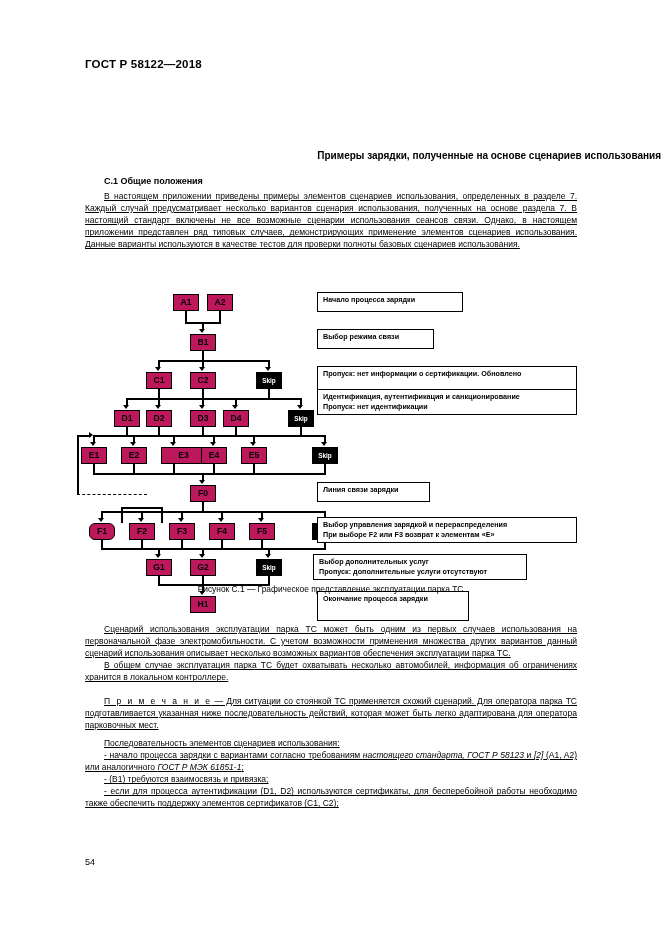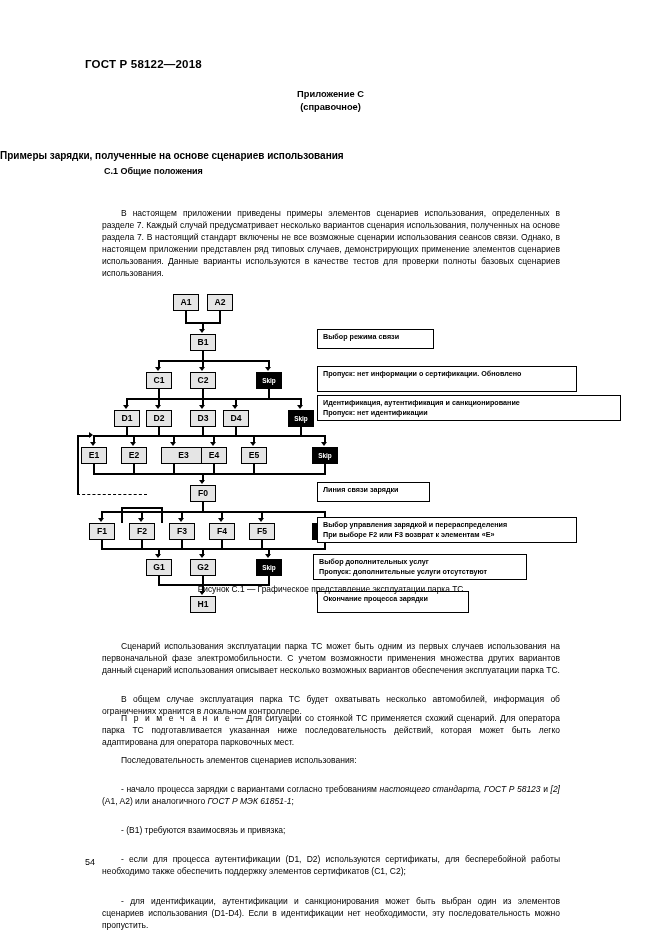--- a/index.html
+++ b/index.html
@@ -44,42 +44,43 @@
     line-height: 13px;
   }
   .annex-sub {
     font-weight: bold;
   }
 
   .doc-title {
     position: absolute;
     left: 0; top: 150px;
     width: 661px;
-    text-align: left;
+    text-align: right;
     font-size: 10px;
     font-weight: bold;
   }
 
   
   .sec-head {
     position: absolute;
     left: 104px;
     font-size: 9px;
     font-weight: bold;
   }
   .body-block {
     position: absolute;
     left: 85px;
     width: 492px;
     font-size: 8.5px;
     line-height: 12.1px;
     text-align: justify;
   }
   .body-block p {
-    margin: 17px;
+    margin: 0;
+    text-decoration: underline;
   }
   .ind {
     text-indent: 19px;
   }
   .ital { font-style: italic; }
 
   .note-sp {
     letter-spacing: 1.6px;
   }
 
@@ -97,21 +98,21 @@
     top: 584px;
     width: 661px;
     text-align: center;
     font-size: 8.4px;
   }
 
   
   .node {
     position: absolute;
     border: 1.6px solid #000;
-    background: #e5e5e5;
+    background: #be185d;
     font-size: 8.6px;
     font-weight: bold;
     text-align: center;
     line-height: 15px;
     height: 17px;
     box-sizing: border-box;
   }
   .node.skip {
     background: #000;
     color: #fff;
@@ -168,28 +169,24 @@
     font-size: 9px;
   }
 </style>
 </head>
 <body>
 
 <div class="page">
 
   <div class="header-std">ГОСТ Р 58122—2018</div>
 
-  <div class="annex-title">
-    <div>Приложение С</div>
-    <div class="annex-sub">(справочное)</div>
-  </div>
 
   <div class="doc-title">Примеры зарядки, полученные на основе сценариев использования</div>
 
-  <div class="sec-head" style="top:166px;">С.1  Общие положения</div>
+  <div class="sec-head" style="top:176px;">С.1  Общие положения</div>
 
   <div class="body-block" style="top:190px;">
     <p class="ind">В настоящем приложении приведены примеры элементов сценариев использования, определенных в разделе 7. Каждый случай предусматривает несколько вариантов сценария использования, полученных на основе раздела 7. В настоящий стандарт включены не все возможные сценарии использования сеансов связи. Однако, в настоящем приложении представлен ряд типовых случаев, демонстрирующих применение элементов сценариев использования. Данные варианты используются в качестве тестов для проверки полноты базовых сценариев использования.</p>
   </div>
 
 
   <div class="figure">
 
     <div class="node" style="left:88px;  top:2px;  width:26px;">A1</div>
     <div class="node" style="left:122px; top:2px;  width:26px;">A2</div>
@@ -291,21 +288,21 @@
     <div class="arrow-d" style="left:93px;  top:226px;"></div>
     <div class="arrow-d" style="left:133px; top:226px;"></div>
     <div class="arrow-d" style="left:173px; top:226px;"></div>
     <div class="arrow-d" style="left:236px; top:226px;"></div>
 
     <div class="dashh" style="left:-8px;  top:202px; width:70px;"></div>
     <div class="vline" style="left:36px;  top:215px; height:16px;"></div>
     <div class="vline" style="left:76px;  top:215px; height:16px;"></div>
     <div class="hline" style="left:36px;  top:215px; width:42px;"></div>
 
-    <div class="node" style="left:4px;   top:231px; width:26px;">F1</div>
+    <div class="node" style="left:4px;   top:231px; width:26px;border-radius:6px;">F1</div>
     <div class="node" style="left:44px;  top:231px; width:26px;">F2</div>
     <div class="node" style="left:84px;  top:231px; width:26px;">F3</div>
     <div class="node" style="left:124px; top:231px; width:26px;">F4</div>
     <div class="node" style="left:164px; top:231px; width:26px;">F5</div>
     <div class="node skip" style="left:227px; top:231px; width:26px;">Skip</div>
 
     <div class="vline" style="left:16px;  top:248px; height:9px;"></div>
     <div class="vline" style="left:56px;  top:248px; height:9px;"></div>
     <div class="vline" style="left:96px;  top:248px; height:9px;"></div>
     <div class="vline" style="left:136px; top:248px; height:9px;"></div>
@@ -325,50 +322,53 @@
 
     <div class="vline" style="left:73px;  top:284px; height:9px;"></div>
     <div class="vline" style="left:117px; top:284px; height:9px;"></div>
     <div class="vline" style="left:183px; top:284px; height:9px;"></div>
     <div class="hline" style="left:73px;  top:292px; width:112px;"></div>
     <div class="vline" style="left:117px; top:292px; height:9px;"></div>
     <div class="arrow-d" style="left:114px; top:299px;"></div>
 
     <div class="node" style="left:105px; top:304px; width:26px;">H1</div>
 
+    <div class="lbl" style="left:232px; top:0px;   width:146px; height:20px;">
+      <div>Начало процесса зарядки</div>
+    </div>
 
     <div class="lbl" style="left:232px; top:37px;  width:117px; height:20px;">
       <div>Выбор режима связи</div>
     </div>
 
     <div class="lbl" style="left:232px; top:74px;  width:260px; height:26px;">
       <div>Пропуск: нет информации о сертификации. Обновлено</div>
     </div>
 
-    <div class="lbl" style="left:232px; top:103px; width:304px; height:26px;">
+    <div class="lbl" style="left:232px; top:97px; width:260px; height:26px;">
       <div>Идентификация, аутентификация и санкционирование</div>
       <div>Пропуск: нет идентификации</div>
     </div>
 
 
     <div class="lbl" style="left:232px; top:190px; width:113px; height:20px;">
       <div>Линия связи зарядки</div>
     </div>
 
     <div class="lbl" style="left:232px; top:225px; width:260px; height:26px;">
       <div>Выбор управления зарядкой и перераспределения</div>
       <div>При выборе F2 или F3 возврат к элементам «Е»</div>
     </div>
 
     <div class="lbl" style="left:228px; top:262px; width:214px; height:26px;">
       <div>Выбор дополнительных услуг</div>
       <div>Пропуск: дополнительные услуги отсутствуют</div>
     </div>
 
-    <div class="lbl" style="left:232px; top:299px; width:152px; height:22px;">
+    <div class="lbl" style="left:232px; top:299px; width:152px; height:30px;">
       <div>Окончание процесса зарядки</div>
     </div>
 
   </div>
 
   <div class="fig-caption">Рисунок С.1 — Графическое представление эксплуатации парка ТС</div>
 
   <div class="body-block" style="top:695px;">
     <p class="ind"><span class="note-sp">П р и м е ч а н и е</span><span> — Для ситуации со стоянкой ТС применяется схожий сценарий. Для оператора парка ТС подготавливается указанная ниже последовательность действий, которая может быть легко адаптирована для оператора парковочных мест.</span></p>
   </div>
@@ -376,18 +376,17 @@
   <div class="body-block" style="top:623px;">
     <p class="ind">Сценарий использования эксплуатации парка ТС может быть одним из первых случаев использования на первоначальной фазе электромобильности. С учетом возможности применения множества других вариантов данный сценарий использования описывает несколько возможных вариантов обеспечения эксплуатации парка ТС.</p>
     <p class="ind">В общем случае эксплуатация парка ТС будет охватывать несколько автомобилей, информация об ограничениях хранится в локальном контроллере.</p>
   </div>
 
   <div class="body-block" style="top:737px;">
     <p class="ind">Последовательность элементов сценариев использования:</p>
     <p class="ind"><span>- начало процесса зарядки с вариантами согласно требованиям </span><span class="ital">настоящего стандарта, ГОСТ Р 58123</span><span> и </span><span class="ital">[2]</span><span> (A1, A2) или аналогичного </span><span class="ital">ГОСТ Р МЭК 61851-1</span><span>;</span></p>
     <p class="ind">- (В1) требуются взаимосвязь и привязка;</p>
     <p class="ind">- если для процесса аутентификации (D1, D2) используются сертификаты, для бесперебойной работы необходимо также обеспечить поддержку элементов сертификатов (С1, С2);</p>
-    <p class="ind">- для идентификации, аутентификации и санкционирования может быть выбран один из элементов сценариев использования (D1-D4). Если в идентификации нет необходимости, эту последовательность можно пропустить.</p>
   </div>
 
   <div class="page-num">54</div>
 
 </div>
 
 </body></html>

